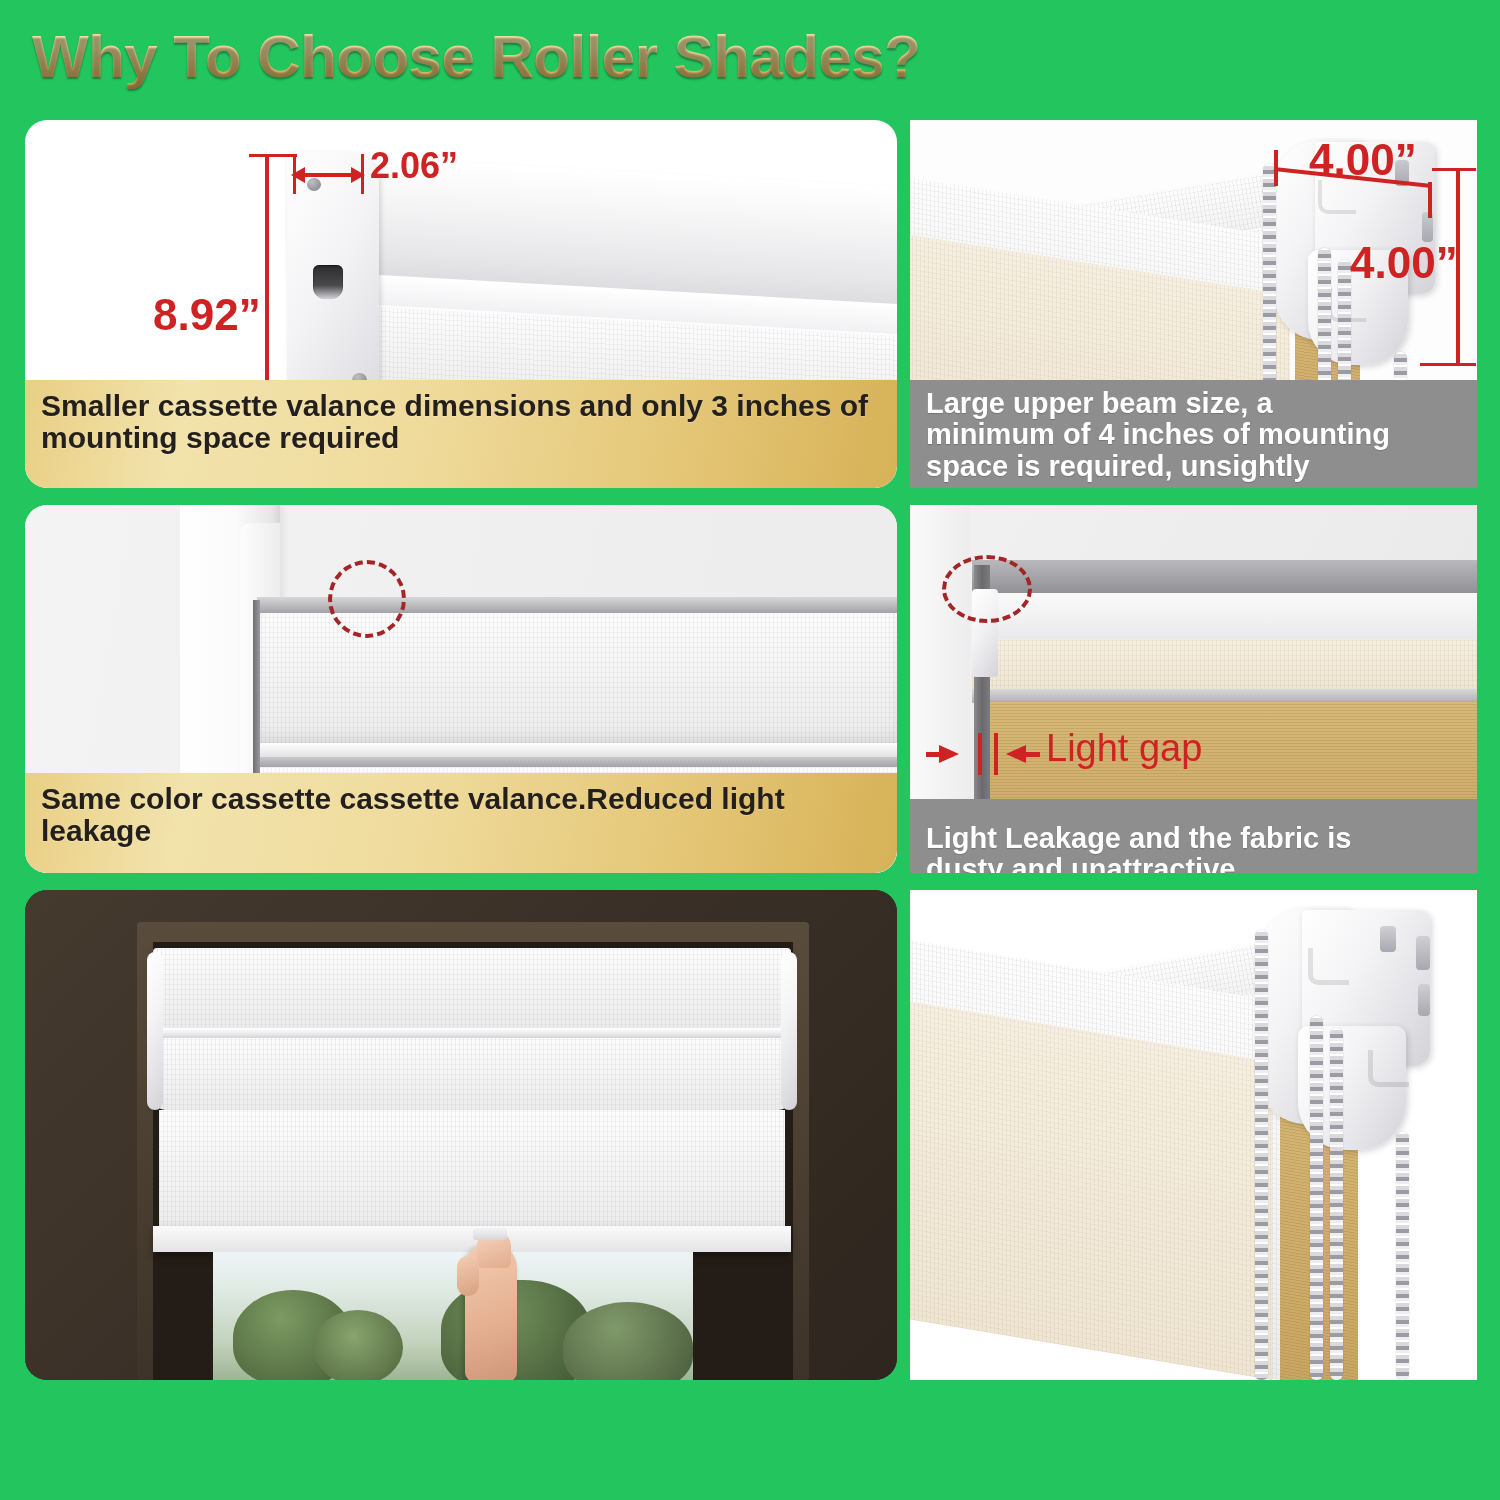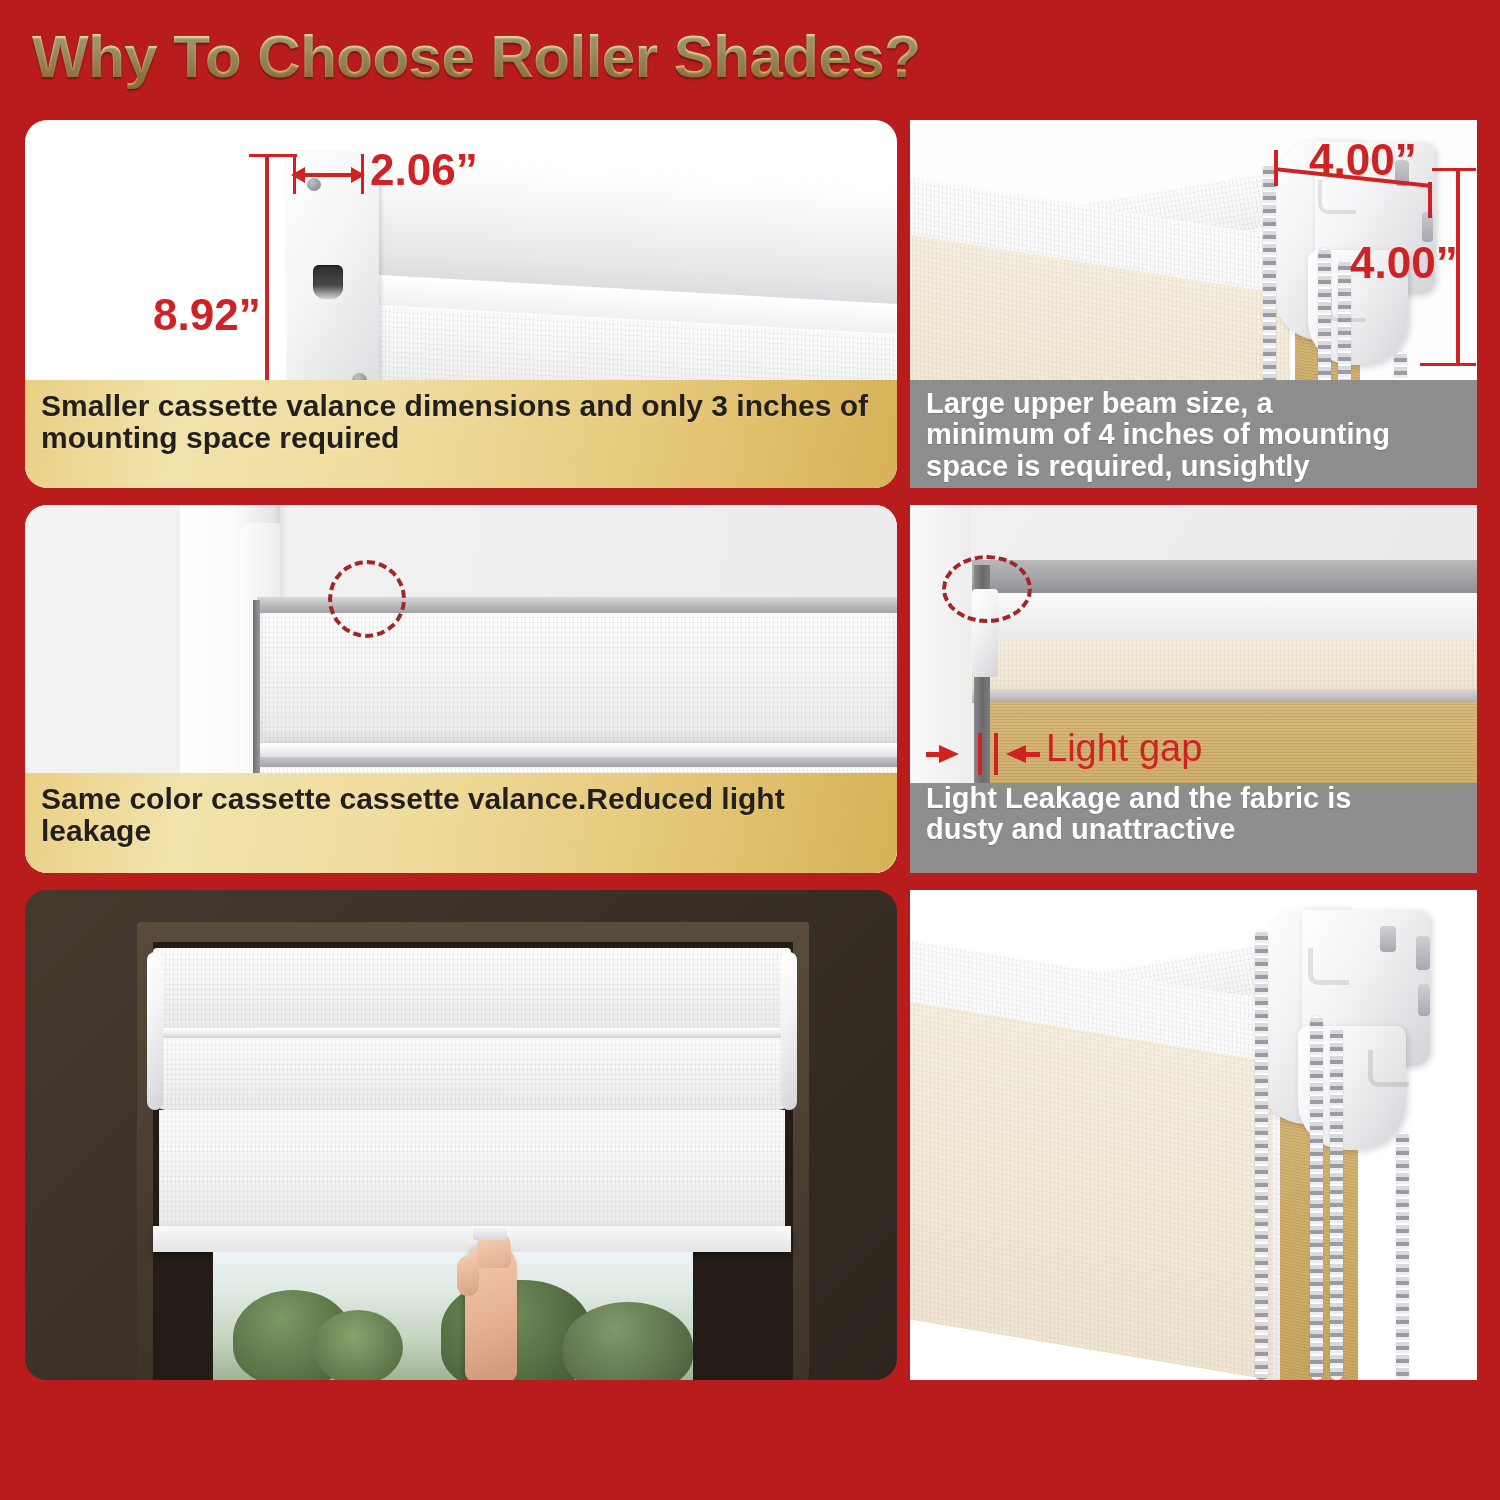--- a/index.html
+++ b/index.html
@@ -2,21 +2,21 @@
 <html><head>
 <meta charset="utf-8">
 <style>
   html,body{margin:0;padding:0;}
   body{
     width:1500px;height:1500px;
     background:#2b2a28;
     font-family:"Liberation Sans", sans-serif;
     overflow:hidden;
   }
-  .page{position:relative;width:1500px;height:1500px;background:#b91c1c;}
+  .page{position:relative;width:1500px;height:1500px;background:#22c55e;}
 
   
   .title{
     position:absolute;left:32px;top:22px;
     font-size:60px;font-weight:bold;
     letter-spacing:-0.5px;
     font-family:"Liberation Sans", sans-serif;
     background:linear-gradient(180deg,#f6e5a8 0%,#eedd9c 35%,#d8b564 75%,#c79f4a 100%);
     -webkit-background-clip:text;background-clip:text;
     color:#e2c173;
@@ -140,21 +140,21 @@
       <div class="rline" style="left:270px;top:155px;width:0;height:0;"></div>
       <div class="rline" style="left:268px;top:155px;width:1px;height:0;"></div>
       <div class="rline" style="left:272px;top:154px;width:0px;height:0px;"></div>
       <div class="rline" style="left:272px;top:153px;width:0;height:0;"></div>
 
       <div class="rline" style="left:268px;top:34px;width:3px;height:40px;"></div>
       <div class="rline" style="left:336px;top:34px;width:3px;height:40px;"></div>
       <div class="rline" style="left:268px;top:53px;width:70px;height:4px;"></div>
       <div class="rarrow" style="left:266px;top:47px;border-top:8px solid transparent;border-bottom:8px solid transparent;border-right:14px solid #cf2222;"></div>
       <div class="rarrow" style="left:326px;top:47px;border-top:8px solid transparent;border-bottom:8px solid transparent;border-left:14px solid #cf2222;"></div>
-      <div class="rtxt" style="left:345px;top:25px;font-size:44px;">2.06”</div>
+      <div class="rtxt" style="left:345px;top:25px;font-size:36px;">2.06”</div>
 
       <div class="rline" style="left:240px;top:36px;width:4px;height:313px;"></div>
       <div class="rline" style="left:224px;top:34px;width:48px;height:3px;"></div>
       <div class="rline" style="left:224px;top:347px;width:48px;height:3px;"></div>
       <div class="rtxt" style="left:128px;top:170px;font-size:44px;">8.92”</div>
     </div>
     <div class="cap gold" style="height:108px;">Smaller cassette valance dimensions and only 3 inches of mounting space required</div>
   </div>
 
   <div class="panel right" style="left:910px;top:120px;width:567px;height:368px;background:#fdfdfd;">
@@ -286,21 +286,21 @@
       <div class="dashring" style="left:32px;top:50px;width:82px;height:60px;"></div>
 
       <div class="rline" style="left:68px;top:228px;width:4px;height:42px;"></div>
       <div class="rline" style="left:84px;top:228px;width:4px;height:42px;"></div>
       <div class="rarrow" style="left:29px;top:240px;border-top:9px solid transparent;border-bottom:9px solid transparent;border-left:20px solid #cf2222;"></div>
       <div class="rline" style="left:16px;top:247px;width:16px;height:5px;"></div>
       <div class="rarrow" style="left:96px;top:240px;border-top:9px solid transparent;border-bottom:9px solid transparent;border-right:20px solid #cf2222;"></div>
       <div class="rline" style="left:114px;top:247px;width:16px;height:5px;"></div>
       <div class="rtxt" style="left:136px;top:222px;font-size:38px;font-weight:normal;">Light gap</div>
     </div>
-    <div class="cap gray" style="height:90px;padding-top:0;">Light Leakage and the fabric is
+    <div class="cap gray" style="height:74px;padding-top:24px;">Light Leakage and the fabric is
 dusty and unattractive</div>
   </div>
 
   <div class="panel left" style="left:25px;top:890px;width:872px;height:490px;background:#3a3128;">
     <div class="photo">
 
       <div style="position:absolute;left:0;top:0;width:872px;height:490px;
                   background:linear-gradient(135deg,#453a2e 0%,#3a3027 45%,#2e261e 100%);"></div>
 
       <div style="position:absolute;left:112px;top:32px;width:672px;height:458px;

